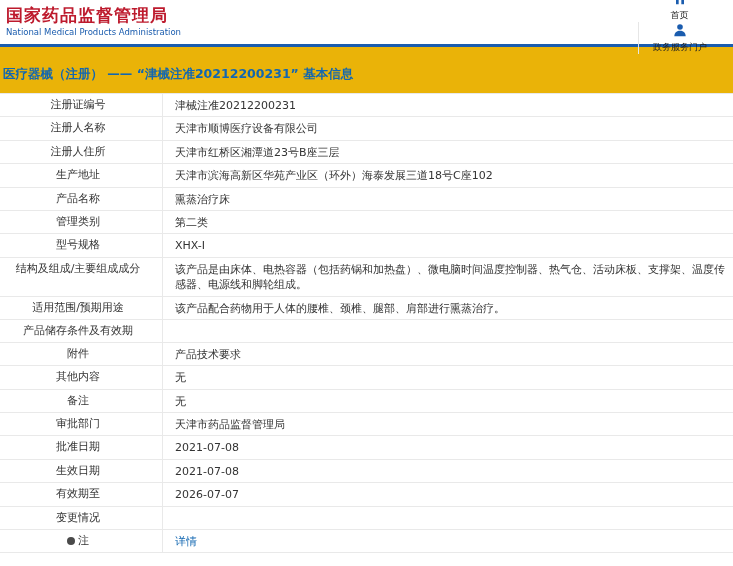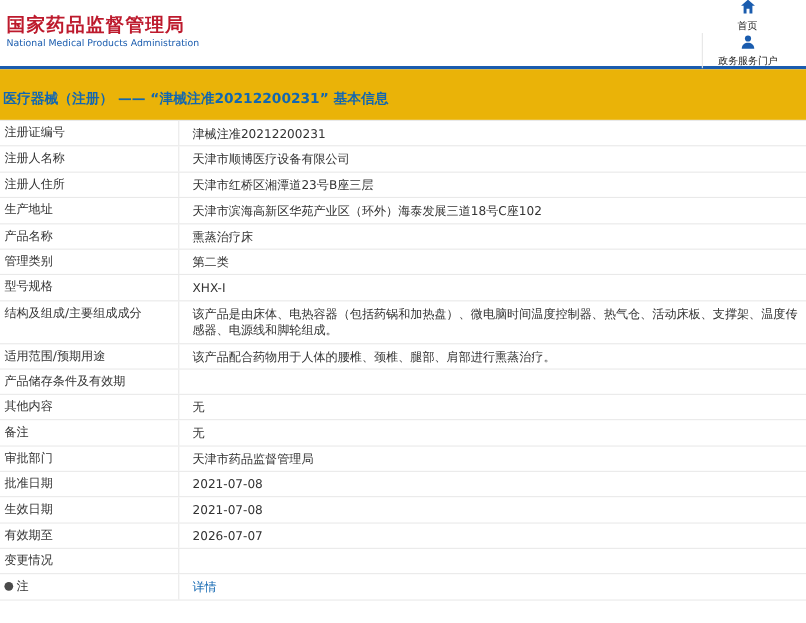--- a/index.html
+++ b/index.html
@@ -8,21 +8,21 @@
     width: 733px;
     height: 566px;
     overflow: hidden;
     background: #ffffff;
     font-family: "DejaVu Sans", "Liberation Sans", sans-serif;
     color: #333;
   }
 
   
   .header {
-    height: 60px;
+    height: 44px;
     display: flex;
     align-items: center;
     background: #fff;
   }
   .logo { padding-left: 6px; line-height: 1.1; }
   .logo-title {
     color: #bd1a2d;
     font-size: 17px;
     font-weight: bold;
     letter-spacing: 1px;
@@ -76,21 +76,21 @@
   
   .table { border-top: 1px solid #e9e9e9; }
   .row {
     display: flex;
     border-bottom: 1px solid #e9e9e9;
     min-height: 23px;
   }
   .cell-label {
     flex: 0 0 163px;
     width: 163px;
-    text-align: left;
+    text-align: center;
     padding: 4px 10px 3px 4px;
     font-size: 11px;
     color: #333;
     border-right: 1px solid #e9e9e9;
     line-height: 1.35;
   }
   .cell-value {
     flex: 1;
     padding: 4px 0 3px 12px;
     font-size: 11px;
@@ -182,20 +182,24 @@
   </div>
   <div class="row">
     <div class="cell-label">适用范围/预期用途</div>
     <div class="cell-value">该产品配合药物用于人体的腰椎、颈椎、腿部、肩部进行熏蒸治疗。</div>
   </div>
   <div class="row">
     <div class="cell-label">产品储存条件及有效期</div>
     <div class="cell-value"></div>
   </div>
   <div class="row">
+    <div class="cell-label">附件</div>
+    <div class="cell-value">产品技术要求</div>
+  </div>
+  <div class="row">
     <div class="cell-label">其他内容</div>
     <div class="cell-value">无</div>
   </div>
   <div class="row">
     <div class="cell-label">备注</div>
     <div class="cell-value">无</div>
   </div>
   <div class="row">
     <div class="cell-label">审批部门</div>
     <div class="cell-value">天津市药品监督管理局</div>

